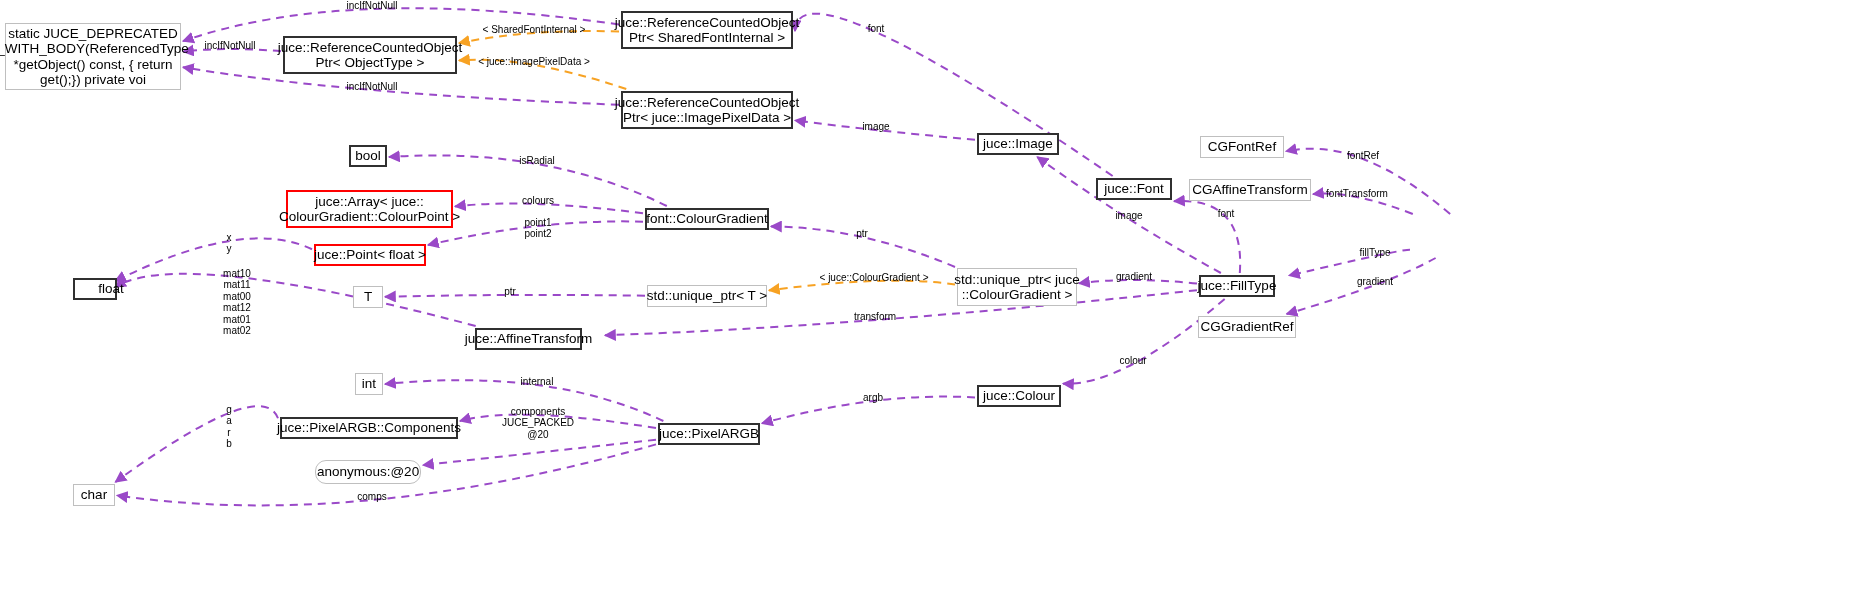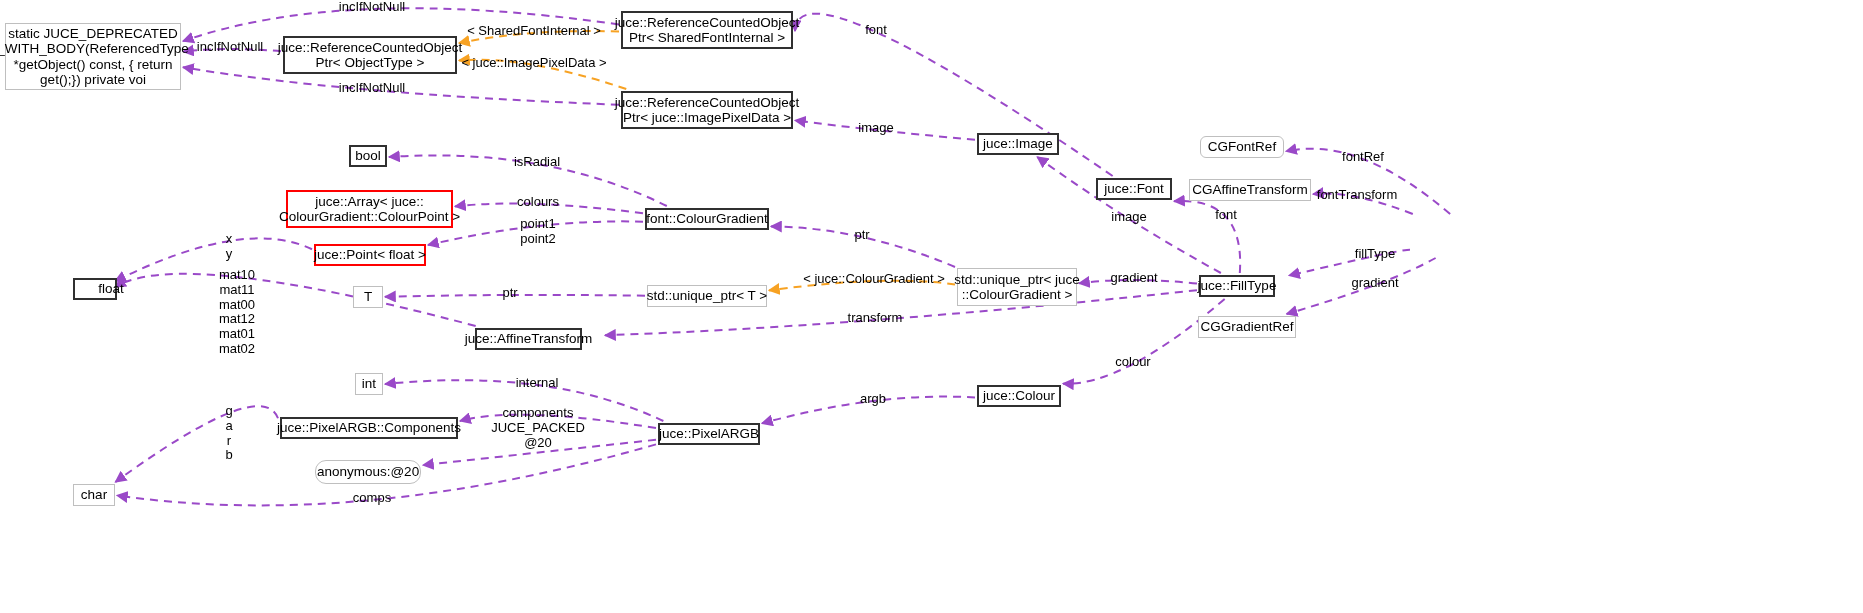--- a/index.html
+++ b/index.html
@@ -41,21 +41,21 @@
   
   .b-thick  { border: 2px solid #303030; }
   .b-thin   { border: 1px solid #bfbfbf; }
   .b-red    { border: 2px solid #ff0000; }
   .n-current {
     background: #bfbfbf;
     border: 2px solid #303030;
   }
   .edge-label {
     position: absolute;
-    font-size: 13px;
+    font-size: 10px;
     color: #000000;
     white-space: pre;
     text-align: center;
     line-height: 1.14;
     z-index: 4;
   }
   .el-center { transform: translateX(-50%); }
 </style>
 </head>
 <body>
@@ -126,21 +126,21 @@
     <div class="node b-thick" style="left: 280px; top: 417px; width: 178px; height: 22px;">juce::PixelARGB::Components</div>
     <div class="node b-thin" style="left: 315px; top: 460px; width: 106px; height: 24px; border-radius: 11px;">anonymous:@20</div>
     <div class="node b-thin" style="left: 73px; top: 484px; width: 42px; height: 22px;">char</div>
     <div class="node b-thick" style="left: 658px; top: 423px; width: 102px; height: 22px;">juce::PixelARGB</div>
     <div class="node b-thick" style="left: 977px; top: 385px; width: 84px; height: 22px;">juce::Colour</div>
     <div class="node b-thick" style="left: 977px; top: 133px; width: 82px; height: 22px;">juce::Image</div>
     <div class="node b-thin" style="left: 957px; top: 268px; width: 120px; height: 38px;">std::unique_ptr&lt; juce
 ::ColourGradient &gt;</div>
     <div class="node b-thick" style="left: 1096px; top: 178px; width: 76px; height: 22px;">juce::Font</div>
     <div class="node b-thick" style="left: 1199px; top: 275px; width: 76px; height: 22px;">juce::FillType</div>
-    <div class="node b-thin" style="left: 1200px; top: 136px; width: 84px; height: 22px; border-radius: 6px;">CGFontRef</div>
+    <div class="node b-thin" style="left: 1200px; top: 136px; width: 84px; height: 22px;">CGFontRef</div>
     <div class="node b-thin" style="left: 1189px; top: 179px; width: 122px; height: 22px;">CGAffineTransform</div>
     <div class="node b-thin" style="left: 1198px; top: 316px; width: 98px; height: 22px;">CGGradientRef</div>
     <div class="edge-label el-center" style="left: 372px; top: 0px;">incIfNotNull</div>
     <div class="edge-label el-center" style="left: 230px; top: 40px;">incIfNotNull</div>
     <div class="edge-label el-center" style="left: 372px; top: 81px;">incIfNotNull</div>
     <div class="edge-label el-center" style="left: 534px; top: 24px;">&lt; SharedFontInternal &gt;</div>
     <div class="edge-label el-center" style="left: 534px; top: 56px; text-align: right;">&lt; juce::ImagePixelData &gt;</div>
     <div class="edge-label el-center" style="left: 876px; top: 23px;">font</div>
     <div class="edge-label el-center" style="left: 876px; top: 121px;">image</div>
     <div class="edge-label el-center" style="left: 537px; top: 155px;">isRadial</div>

